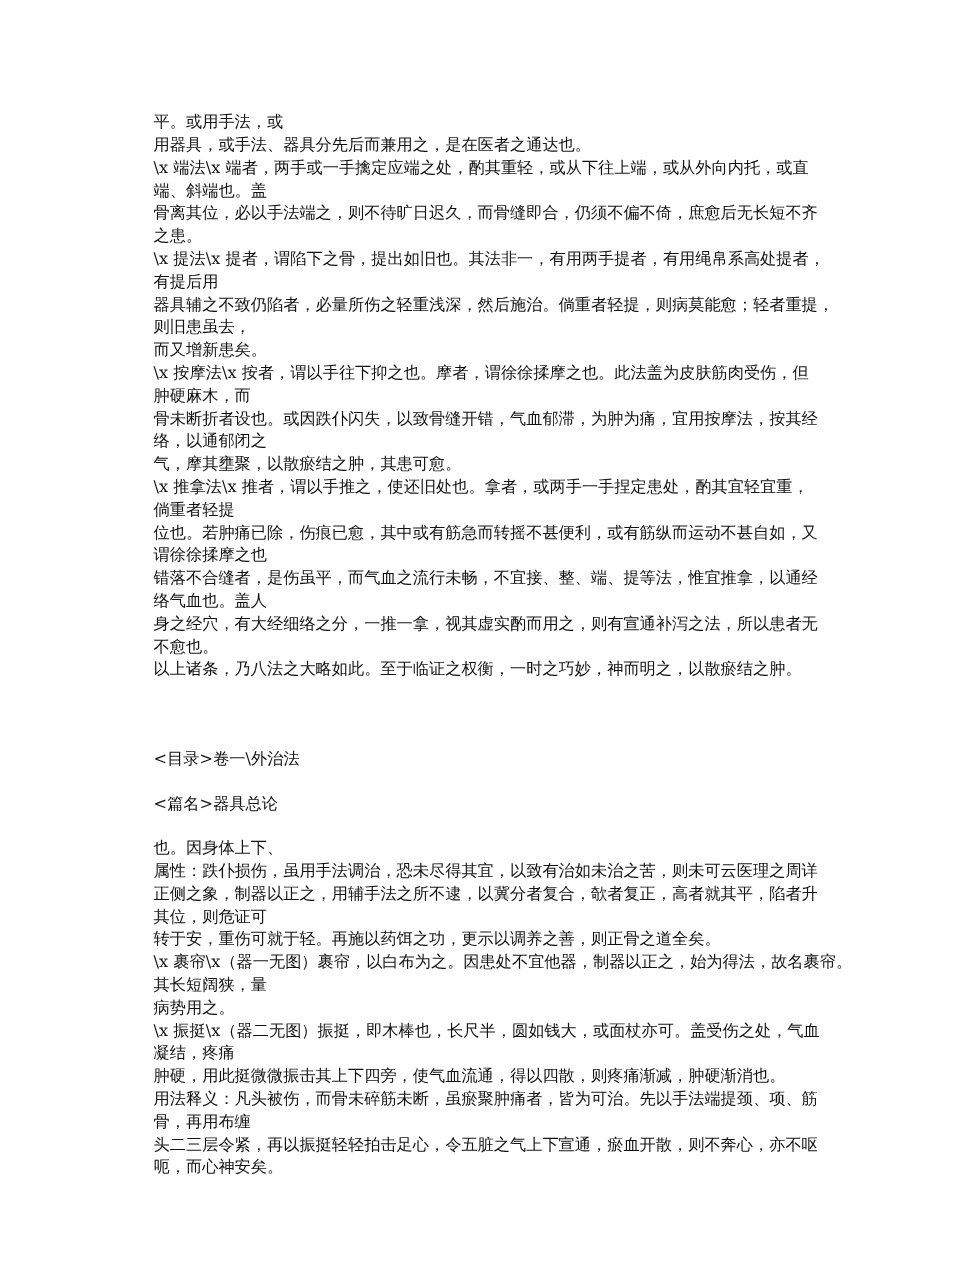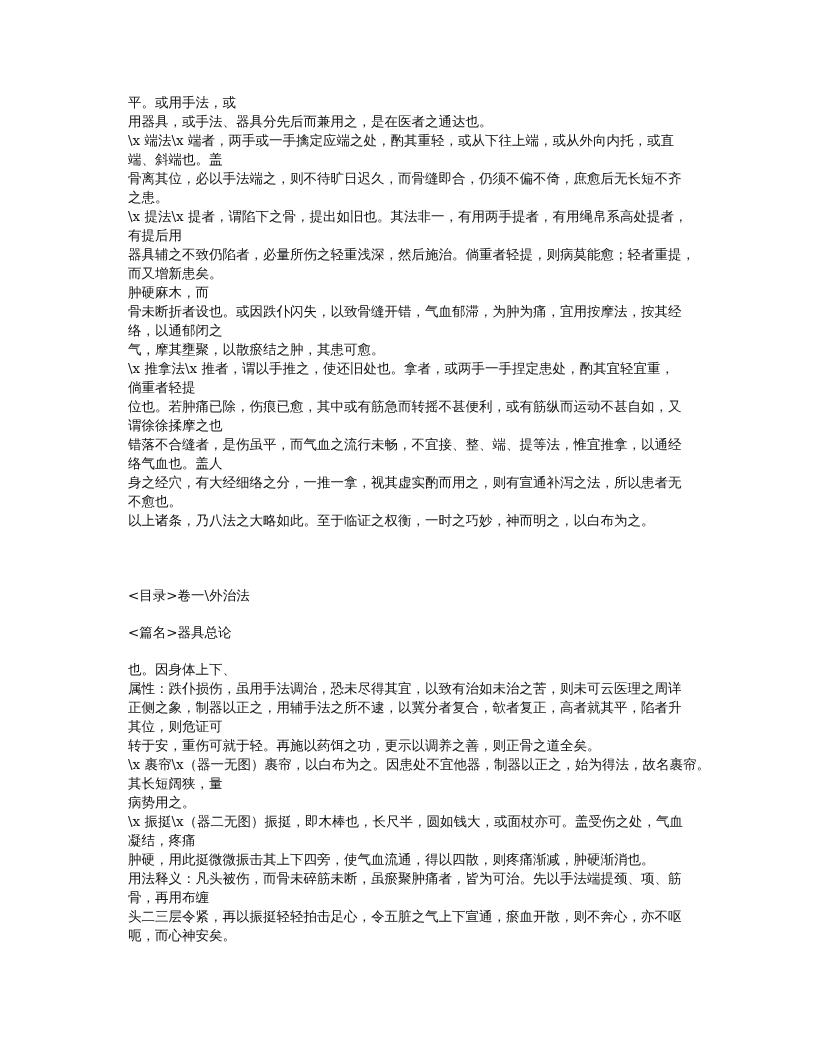--- a/index.html
+++ b/index.html
@@ -21,34 +21,36 @@
   <div>
     <span class="line">平。或用手法，或</span>
     <span class="line">用器具，或手法、器具分先后而兼用之，是在医者之通达也。</span>
     <span class="line">\x 端法\x 端者，两手或一手擒定应端之处，酌其重轻，或从下往上端，或从外向内托，或直</span>
     <span class="line">端、斜端也。盖</span>
     <span class="line">骨离其位，必以手法端之，则不待旷日迟久，而骨缝即合，仍须不偏不倚，庶愈后无长短不齐</span>
     <span class="line">之患。</span>
     <span class="line">\x 提法\x 提者，谓陷下之骨，提出如旧也。其法非一，有用两手提者，有用绳帛系高处提者，</span>
     <span class="line">有提后用</span>
     <span class="line">器具辅之不致仍陷者，必量所伤之轻重浅深，然后施治。倘重者轻提，则病莫能愈；轻者重提，</span>
+    <span class="line">则旧患虽去，</span>
     <span class="line">而又增新患矣。</span>
+    <span class="line">\x 按摩法\x 按者，谓以手往下抑之也。摩者，谓徐徐揉摩之也。此法盖为皮肤筋肉受伤，但</span>
     <span class="line">肿硬麻木，而</span>
     <span class="line">骨未断折者设也。或因跌仆闪失，以致骨缝开错，气血郁滞，为肿为痛，宜用按摩法，按其经</span>
     <span class="line">络，以通郁闭之</span>
     <span class="line">气，摩其壅聚，以散瘀结之肿，其患可愈。</span>
     <span class="line">\x 推拿法\x 推者，谓以手推之，使还旧处也。拿者，或两手一手捏定患处，酌其宜轻宜重，</span>
     <span class="line">倘重者轻提</span>
     <span class="line">位也。若肿痛已除，伤痕已愈，其中或有筋急而转摇不甚便利，或有筋纵而运动不甚自如，又</span>
     <span class="line">谓徐徐揉摩之也</span>
     <span class="line">错落不合缝者，是伤虽平，而气血之流行未畅，不宜接、整、端、提等法，惟宜推拿，以通经</span>
     <span class="line">络气血也。盖人</span>
     <span class="line">身之经穴，有大经细络之分，一推一拿，视其虚实酌而用之，则有宣通补泻之法，所以患者无</span>
     <span class="line">不愈也。</span>
-    <span class="line">以上诸条，乃八法之大略如此。至于临证之权衡，一时之巧妙，神而明之，以白布为之。</span>
+    <span class="line">以上诸条，乃八法之大略如此。至于临证之权衡，一时之巧妙，神而明之，以散瘀结之肿。</span>
   </div>
 
   <div class="gap-lg"></div>
 
   <span class="heading">&lt;目录&gt;卷一\外治法</span>
   <div class="gap-sm"></div>
   <span class="heading">&lt;篇名&gt;器具总论</span>
   <div class="gap-sm"></div>
 
   <div>

